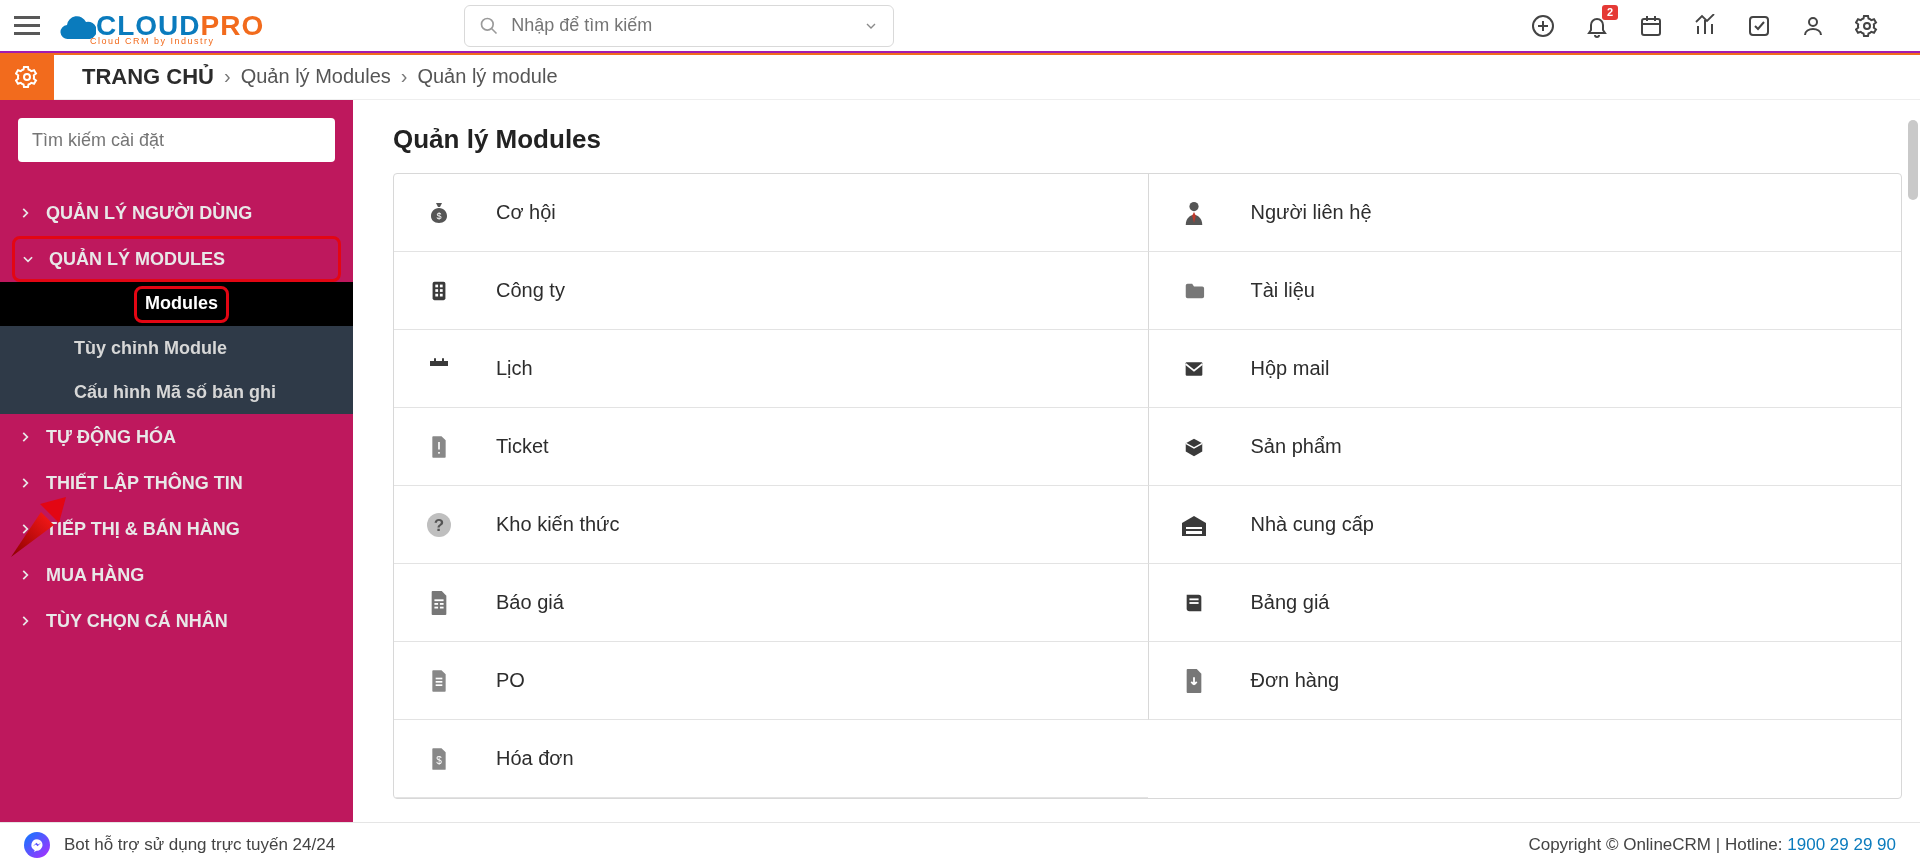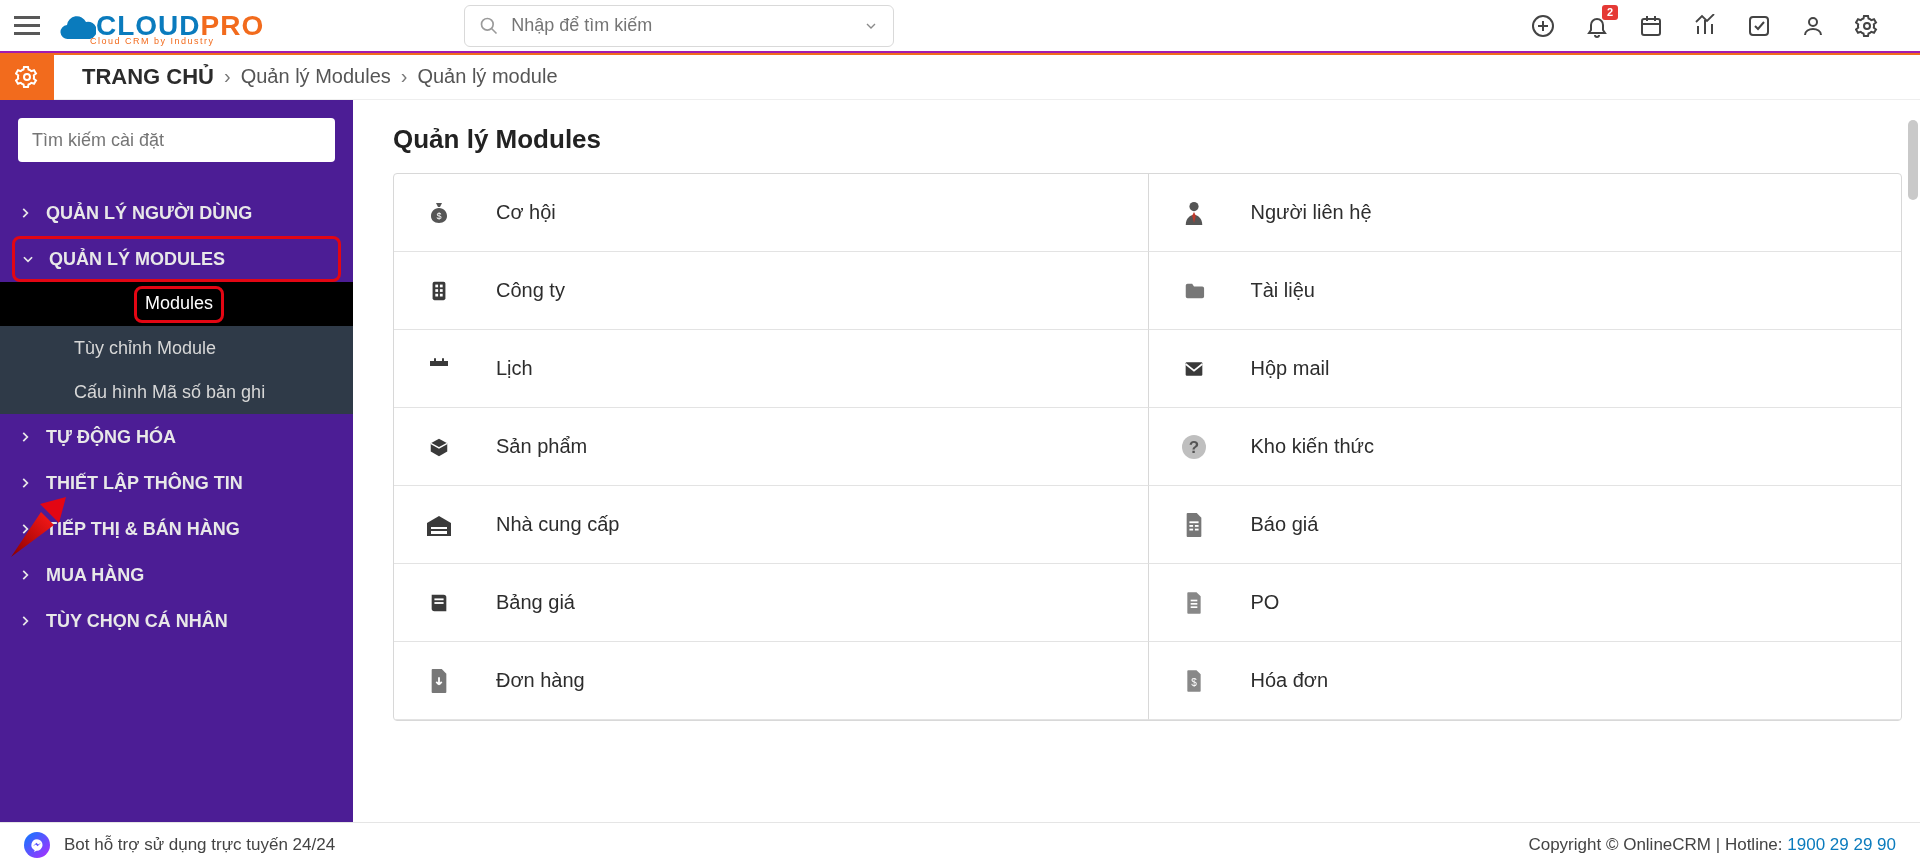--- a/index.html
+++ b/index.html
@@ -32,27 +32,27 @@
 .gear-block { width:54px; height:46px; background:#f26b1d; display:flex; align-items:center; justify-content:center; color:#fff; }
 .crumbs { margin-left:28px; font-size:20px; color:#555; display:flex; align-items:center; gap:10px; }
 .crumb-home { font-weight:800; font-size:22px; color:#2b2b2b; }
 .crumb-sep { color:#777; }
 .accent-line { position:absolute; left:0; right:0; top:-1px; height:2px; background:#f26b1d; }
 
 
 .body { display:flex; height:calc(866px - 54px - 46px - 44px); }
 
 
-.sidebar { width:353px; background:#4c1d95; color:#e6e6e6; padding:18px 18px 0 18px; display:flex; flex-direction:column; }
+.sidebar { width:353px; background:#be185d; color:#e6e6e6; padding:18px 18px 0 18px; display:flex; flex-direction:column; }
 .side-search { height:44px; background:#fff; border-radius:4px; display:flex; align-items:center; padding:0 14px; }
 .side-search input { border:none; outline:none; width:100%; font-size:18px; color:#666; }
 .side-nav { margin-top:28px; }
 .nav-item { display:flex; align-items:center; gap:14px; height:46px; font-size:18px; font-weight:600; cursor:pointer; color:#e8e8e8; }
 .nav-item svg { flex:0 0 auto; }
-.nav-sub { background:#000; margin-left:-18px; margin-right:-18px; }
+.nav-sub { background:#000; margin-left:-18px; margin-right:-18px;font-weight:bold; }
 .nav-sub .sub { height:44px; display:flex; align-items:center; padding-left:74px; font-size:18px; color:#ffffff; cursor:pointer; }
 .nav-sub .sub.plain { background:#2f3a48; color:#d7d7d7; }
 
 .hl-box { border:3px solid #e30613; border-radius:8px; padding:0 6px; margin-left:-6px; margin-right:-6px; height:46px; display:flex; align-items:center; }
 .hl-small { display:inline-block; border:3px solid #e30613; border-radius:8px; padding:4px 8px 6px 8px; margin-left:60px; font-size:18px;}
 .arrow-svg { position:absolute; left:6px; top:392px; pointer-events:none; }
 
 
 .main { flex:1; padding:24px 18px 0 40px; position:relative; }
 .page-title { font-size:26px; font-weight:600; color:#222; margin-bottom:18px; }
@@ -310,20 +310,30 @@
           <span class="mi">
             <svg width="26" height="20" viewBox="0 0 24 24" fill="#3a3a3a">
               <rect x="2" y="4" width="20" height="16" rx="1"></rect>
               <polyline points="2 6 12 14 22 6" fill="none" stroke="#fff" stroke-width="2"></polyline>
             </svg>
           </span>
           <span>Hộp mail</span>
         </div>
         <div class="cell">
           <span class="mi">
+            <svg width="20" height="26" viewBox="0 0 24 28" fill="#888">
+              <path d="M5 1h10l5 5v20a1 1 0 01-1 1H5a1 1 0 01-1-1V2a1 1 0 011-1z"></path>
+              <rect x="11" y="8" width="2" height="9" fill="#fff"></rect>
+              <rect x="11" y="20" width="2" height="2" fill="#fff"></rect>
+            </svg>
+          </span>
+          <span>Ticket</span>
+        </div>
+        <div class="cell">
+          <span class="mi">
             <svg width="26" height="22" viewBox="0 0 24 24" fill="#3a3a3a">
               <path d="M3 8l9-5 9 5v9l-9 5-9-5z"></path>
               <path d="M3 8l9 5 9-5" fill="none" stroke="#fff" stroke-width="1.4"></path>
             </svg>
           </span>
           <span>Sản phẩm</span>
         </div>
         <div class="cell">
           <span class="mi">
             <svg width="26" height="26" viewBox="0 0 26 26">

